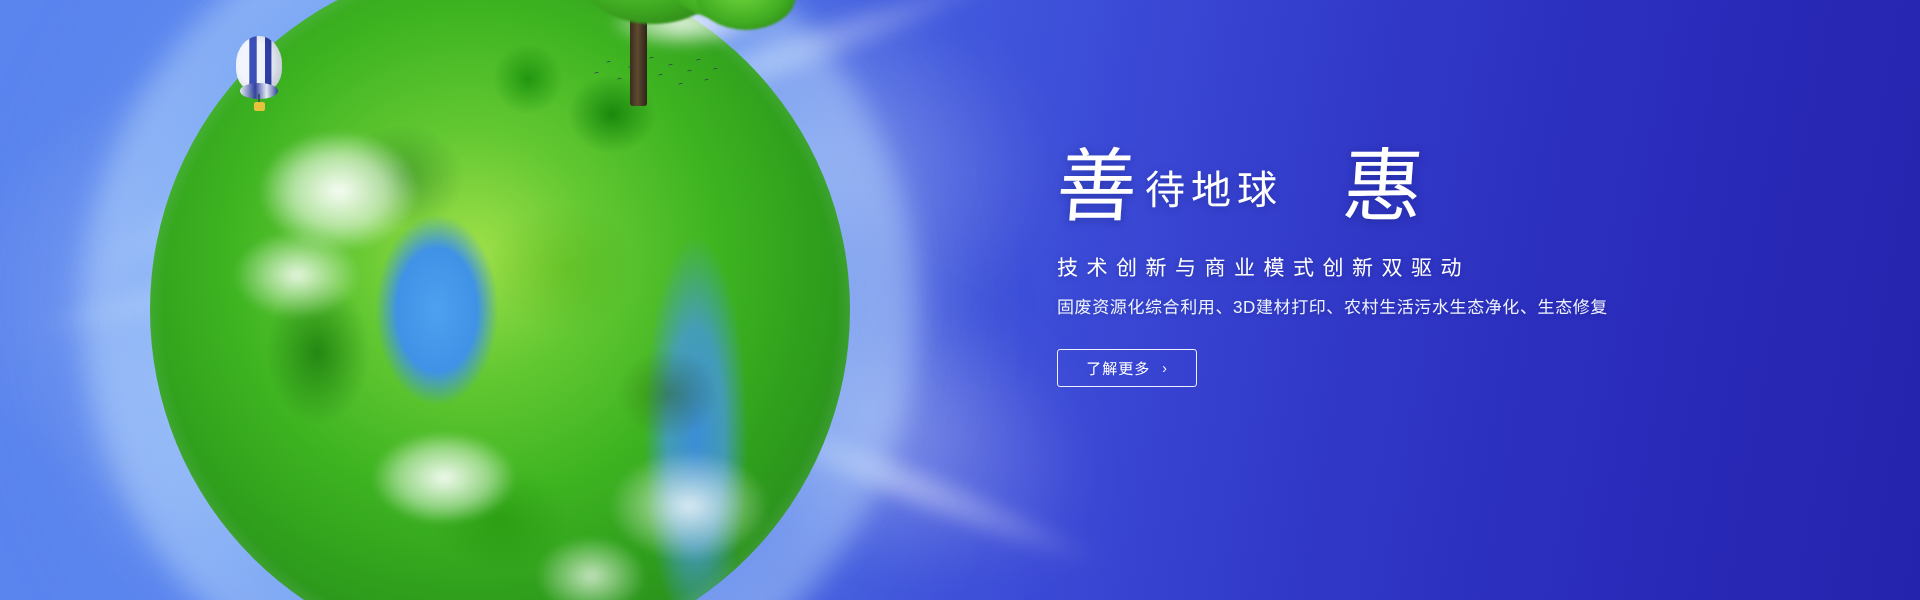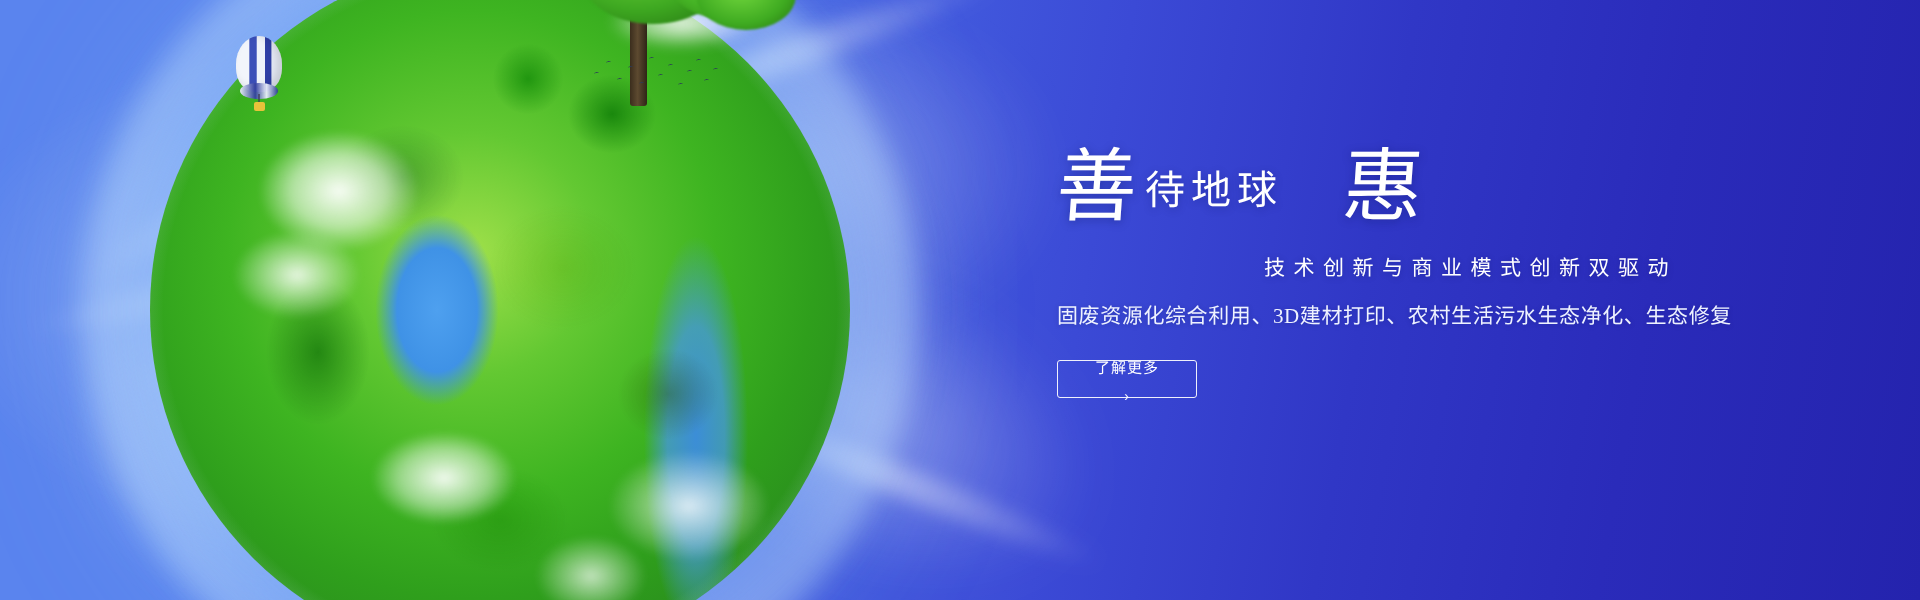--- a/index.html
+++ b/index.html
@@ -176,39 +176,37 @@
     letter-spacing:6px; margin-left:8px; position:relative; top:-10px;
     text-shadow:0 2px 8px rgba(10,20,90,.30);
     text-align:center;
   }
 
   .subtitle{
     margin-top:30px;
     font-size:21px; line-height:1.3; color:#ffffff;
     letter-spacing:8.5px; white-space:nowrap; font-weight:400;
     text-shadow:0 1px 6px rgba(10,20,90,.30);
-    text-align:right;
   }
 
   .desc{
-    margin-top:21px;
-    font-size:21px; line-height:1.4; color:#eef2ff;
+    margin-top:15px;
+    font-size:17px; line-height:1.4; color:#eef2ff;
     letter-spacing:.6px; white-space:nowrap;
     text-shadow:0 1px 5px rgba(10,20,90,.28);
-    font-family:Liberation Serif, serif;
   }
 
   .more-btn{
     margin-top:29px;
     display:inline-flex; align-items:center; justify-content:center; gap:12px;
     width:140px; height:38px;
     border:1px solid rgba(255,255,255,.92);
     border-radius:3px; background:transparent;
     color:#ffffff; font-size:15px; letter-spacing:1px;
-    cursor:pointer; font-family:inherit;flex-direction:column;
+    cursor:pointer; font-family:inherit;
   }
   .more-btn .chev{ font-size:14px; line-height:1; opacity:.95; }
 </style>
 </head>
 <body>
 
 <div class="banner">
 
   <div class="veil veil-a"></div>
   <div class="veil veil-b"></div>

